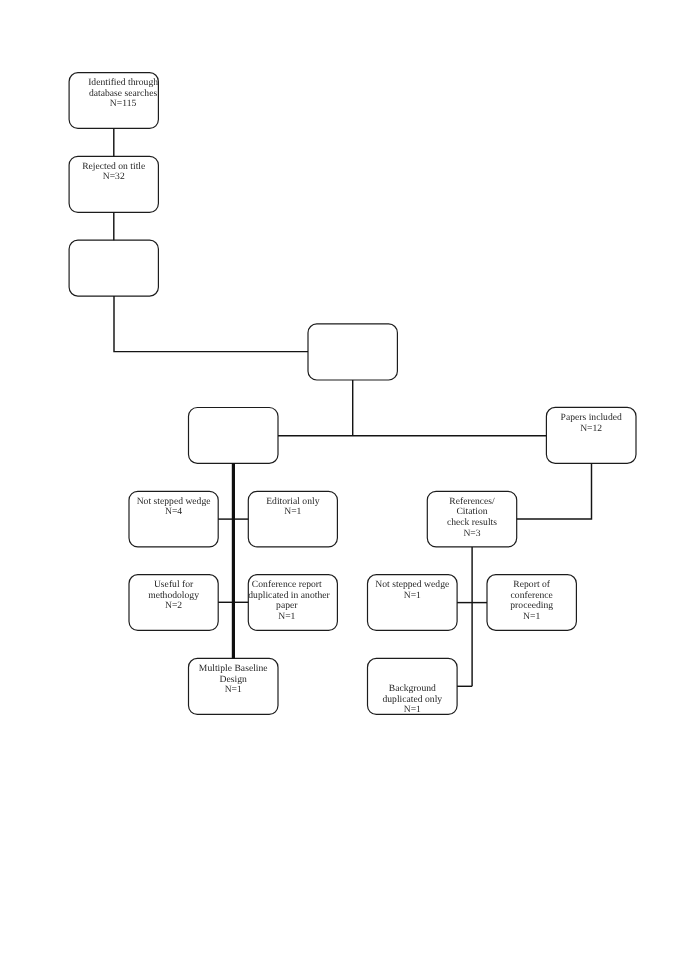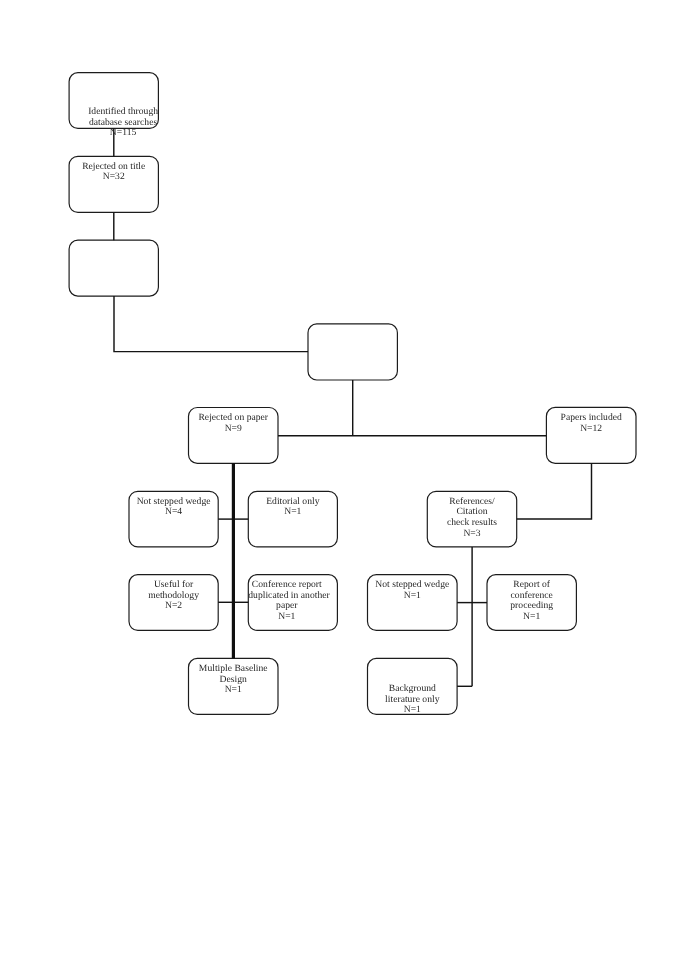--- a/index.html
+++ b/index.html
@@ -51,37 +51,31 @@
     <path d="M218.2,519.1 L248.3,519.1"></path>
     <path d="M218.2,602.3 L248.3,602.3"></path>
     <path d="M472.1,546.9 L472.1,686.3"></path>
     <path d="M457.1,602.6 L487,602.6"></path>
     <path d="M457.1,686.3 L472.1,686.3"></path>
   </g>
   <g fill="none" stroke="#0f0f0f" stroke-width="3.2">
     <path d="M233.4,463.0 L233.4,658.5"></path>
   </g>
 </svg>
-  <div class="node" style="left:69.1px;top:72.7px;width:108px;height:55.7px;margin-top:29px;">
+  <div class="node" style="left:69.1px;top:72.7px;width:108px;height:55.7px;">
     <div class="node-text">
       <div>Identified through</div>
       <div>database searches</div>
       <div>N=115</div>
     </div>
   </div>
   <div class="node" style="left:69.1px;top:156.3px;width:89.3px;height:56.1px;">
     <div class="node-text">
       <div>Rejected on title</div>
       <div>N=32</div>
-    </div>
-  </div>
-  <div class="node" style="left:188.5px;top:407.5px;width:89.5px;height:55.8px;">
-    <div class="node-text">
-      <div>Rejected on paper</div>
-      <div>N=9</div>
     </div>
   </div>
   <div class="node" style="left:546.4px;top:407.4px;width:89.6px;height:55.9px;">
     <div class="node-text">
       <div>Papers included</div>
       <div>N=12</div>
     </div>
   </div>
   <div class="node" style="left:129.0px;top:491.3px;width:89.2px;height:55.6px;">
     <div class="node-text">
@@ -135,19 +129,19 @@
     <div class="node-text">
       <div>Report of</div>
       <div>conference</div>
       <div>proceeding</div>
       <div>N=1</div>
     </div>
   </div>
   <div class="node" style="left:367.5px;top:658.4px;width:89.6px;height:56.0px;margin-top:20px;">
     <div class="node-text">
       <div>Background</div>
-      <div>literature only</div>
+      <div>duplicated only</div>
       <div>N=1</div>
     </div>
   </div>
 
 </div>
 </div>
 
 </body></html>

